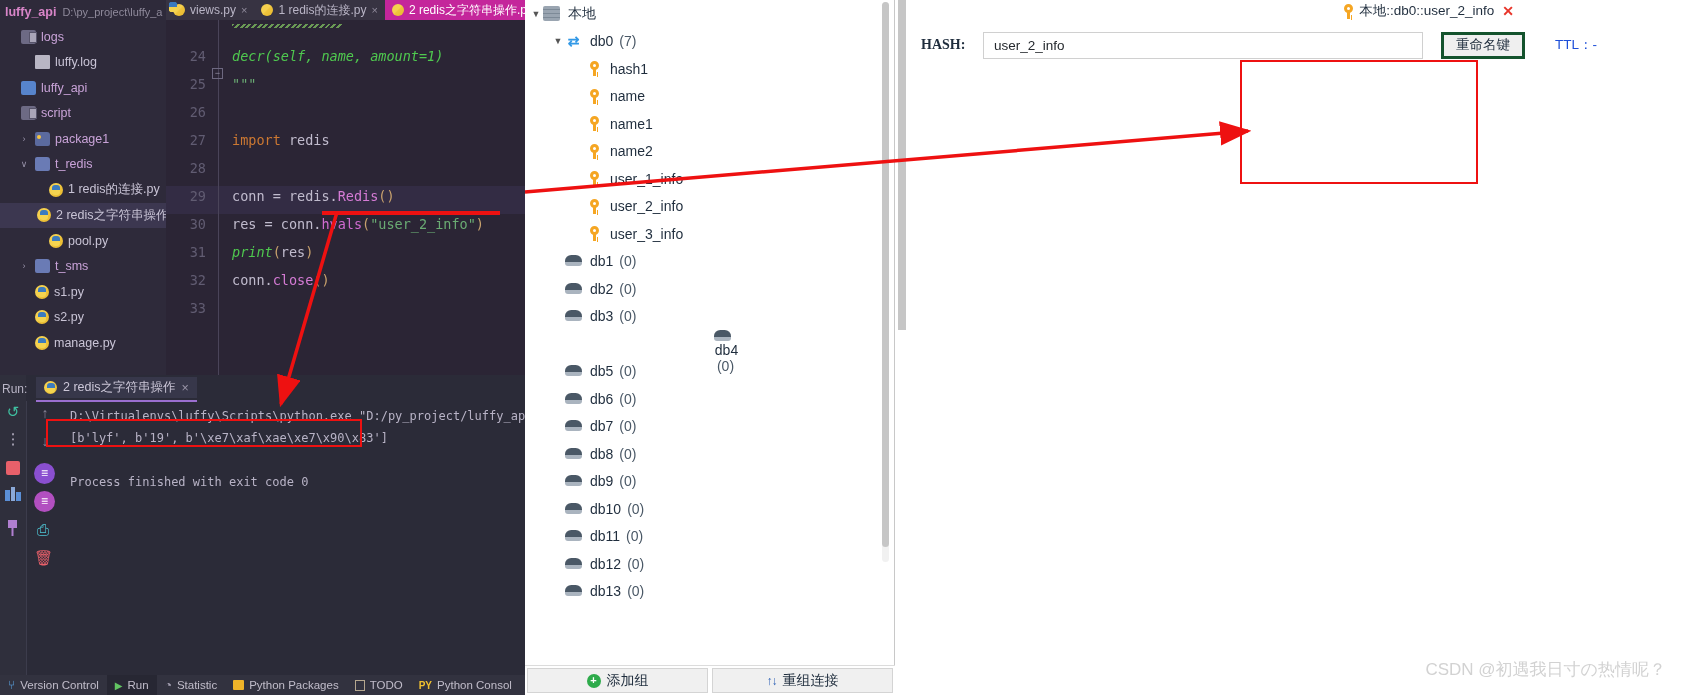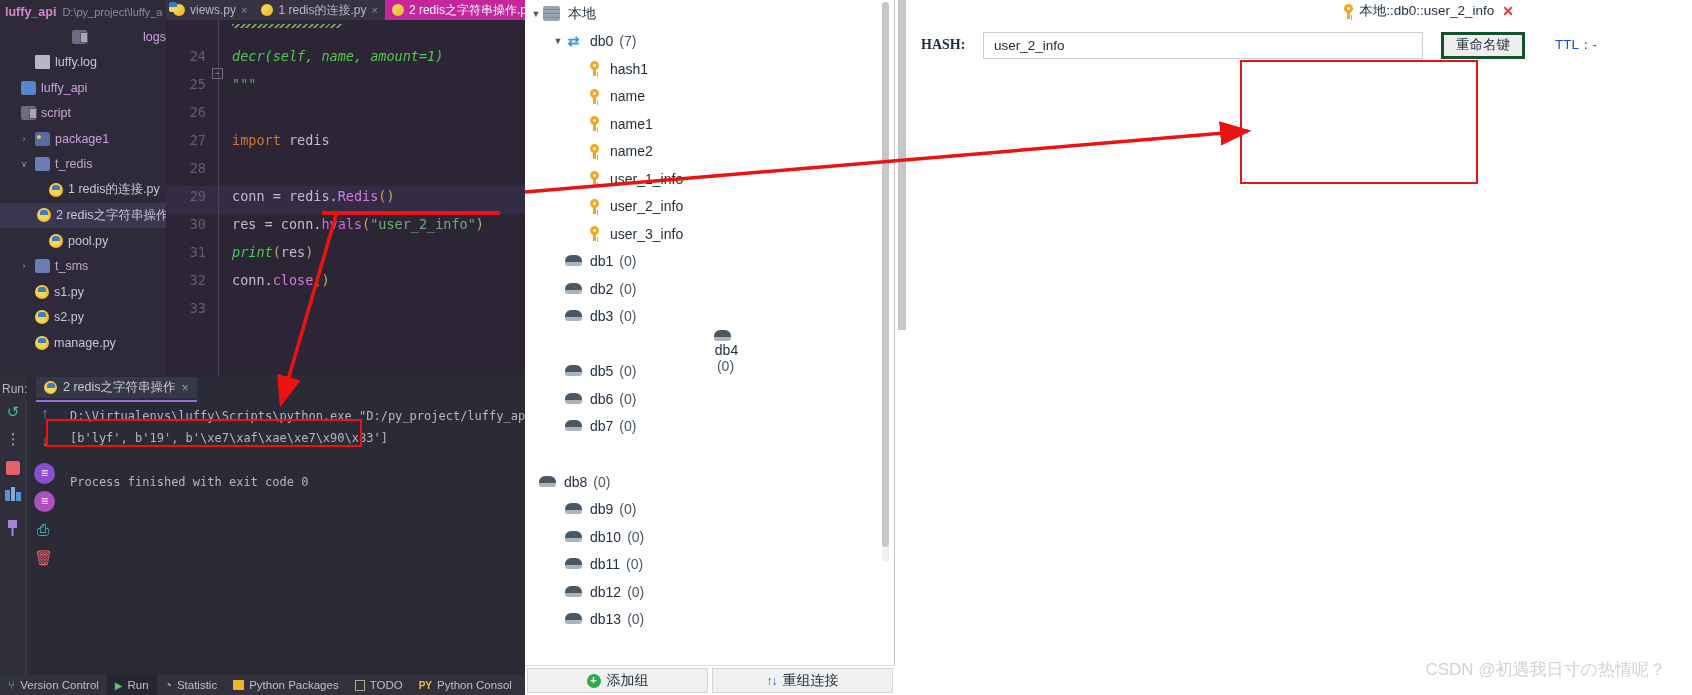--- a/index.html
+++ b/index.html
@@ -121,21 +121,21 @@
 <div class="app">
 
   <div class="ide">
 
     <div class="proj-tree">
       <div class="proj-hdr">
         <span class="pname">luffy_api</span>
         <span class="ppath">D:\py_project\luffy_a</span>
       </div>
       <div id="tree-host">
-          <div class="trow" style="padding-left: 4px; justify-content: space-between;">
+          <div class="trow" style="padding-left: 4px;">
             <span class="arw"></span>
             <span class="ico modfolder"></span>
             <span class="lbl purple">logs</span>
           </div>
           <div class="trow" style="padding-left: 18px;">
             <span class="arw"></span>
             <span class="ico file"></span>
             <span class="lbl white">luffy.log</span>
           </div>
           <div class="trow" style="padding-left: 4px;">
@@ -398,21 +398,21 @@
           <span class="dbico"></span>
           <span style="margin-left: 8px;">db6</span>
           <span class="rcount">(0)</span>
         </div>
         <div class="rrow" style="padding-left: 26px;">
           <span class="tri"></span>
           <span class="dbico"></span>
           <span style="margin-left: 8px;">db7</span>
           <span class="rcount">(0)</span>
         </div>
-        <div class="rrow" style=" margin-top: 28px;">
+        <div class="rrow" style="padding-left: 26px;">
           <span class="tri"></span>
           <span class="dbico"></span>
           <span style="margin-left: 8px;">db8</span>
           <span class="rcount">(0)</span>
         </div>
         <div class="rrow" style="padding-left: 26px;">
           <span class="tri"></span>
           <span class="dbico"></span>
           <span style="margin-left: 8px;">db9</span>
           <span class="rcount">(0)</span>

